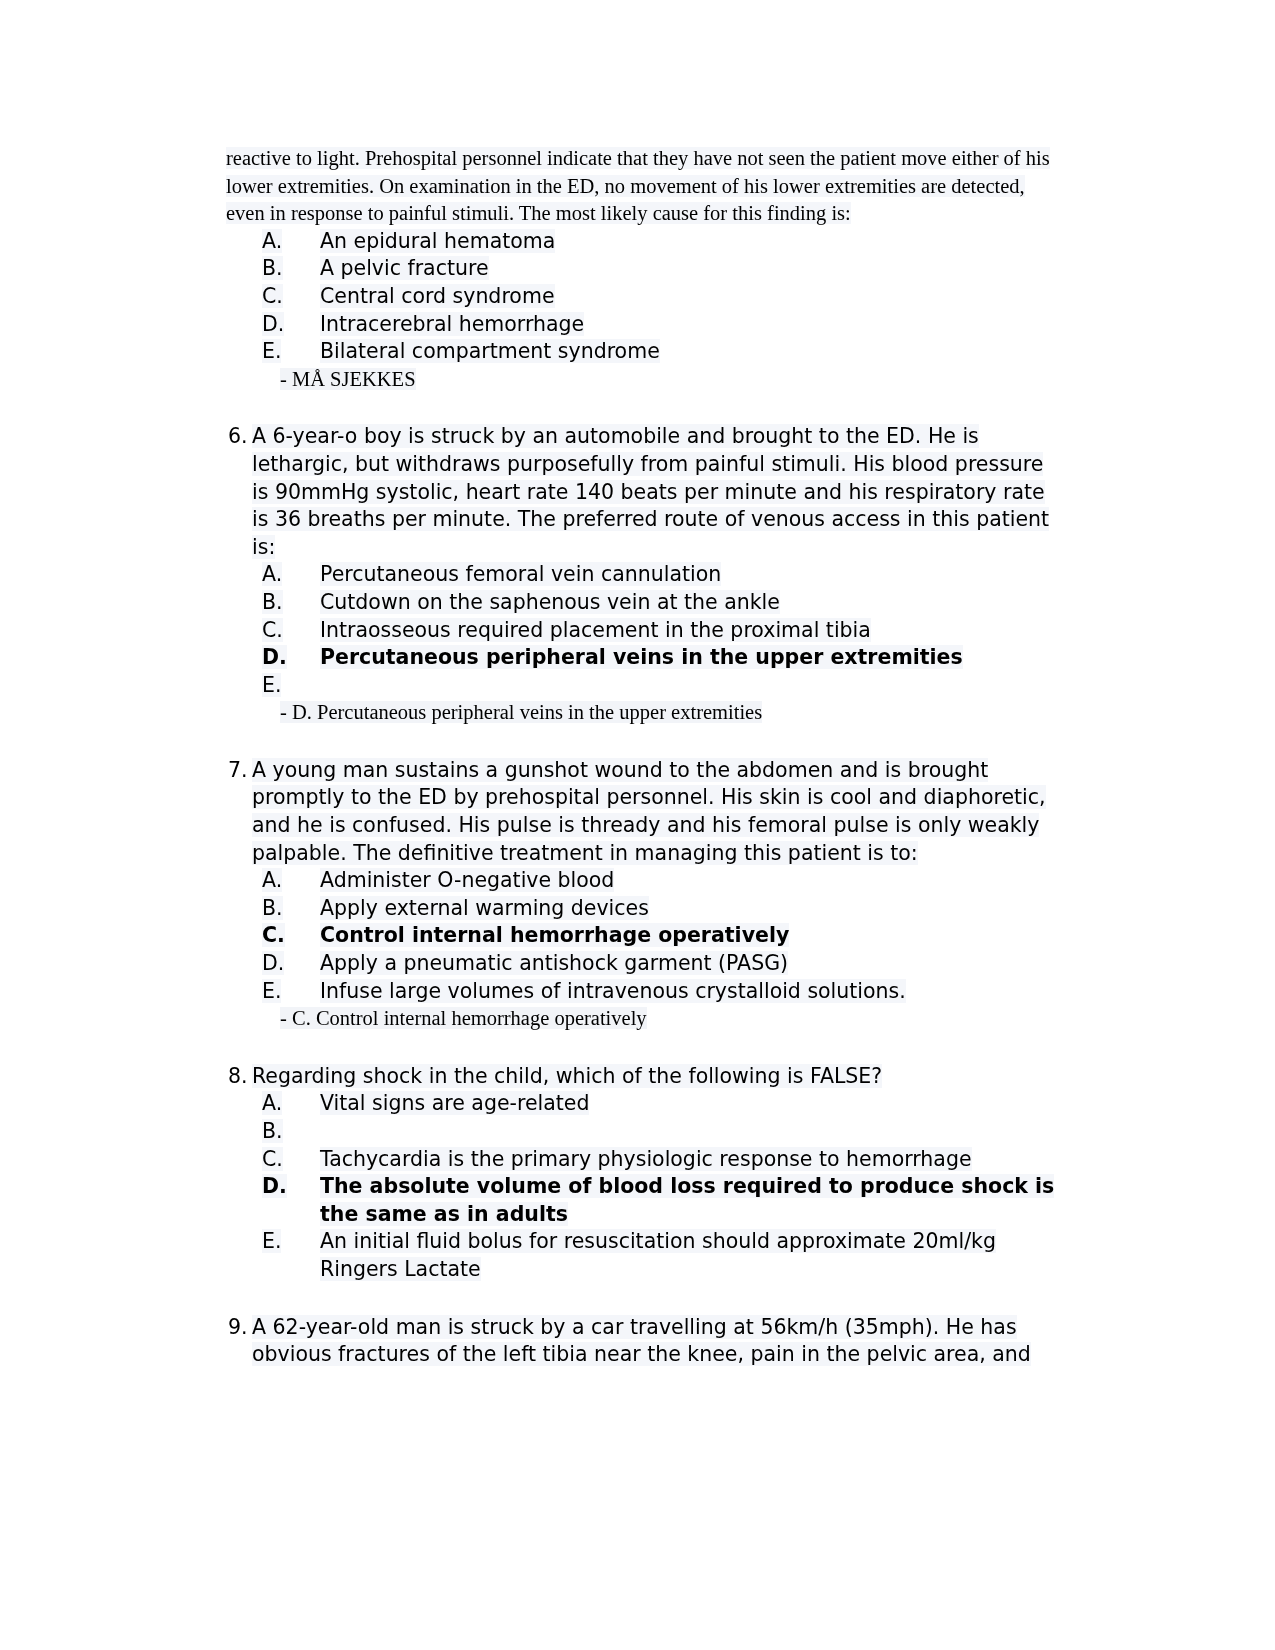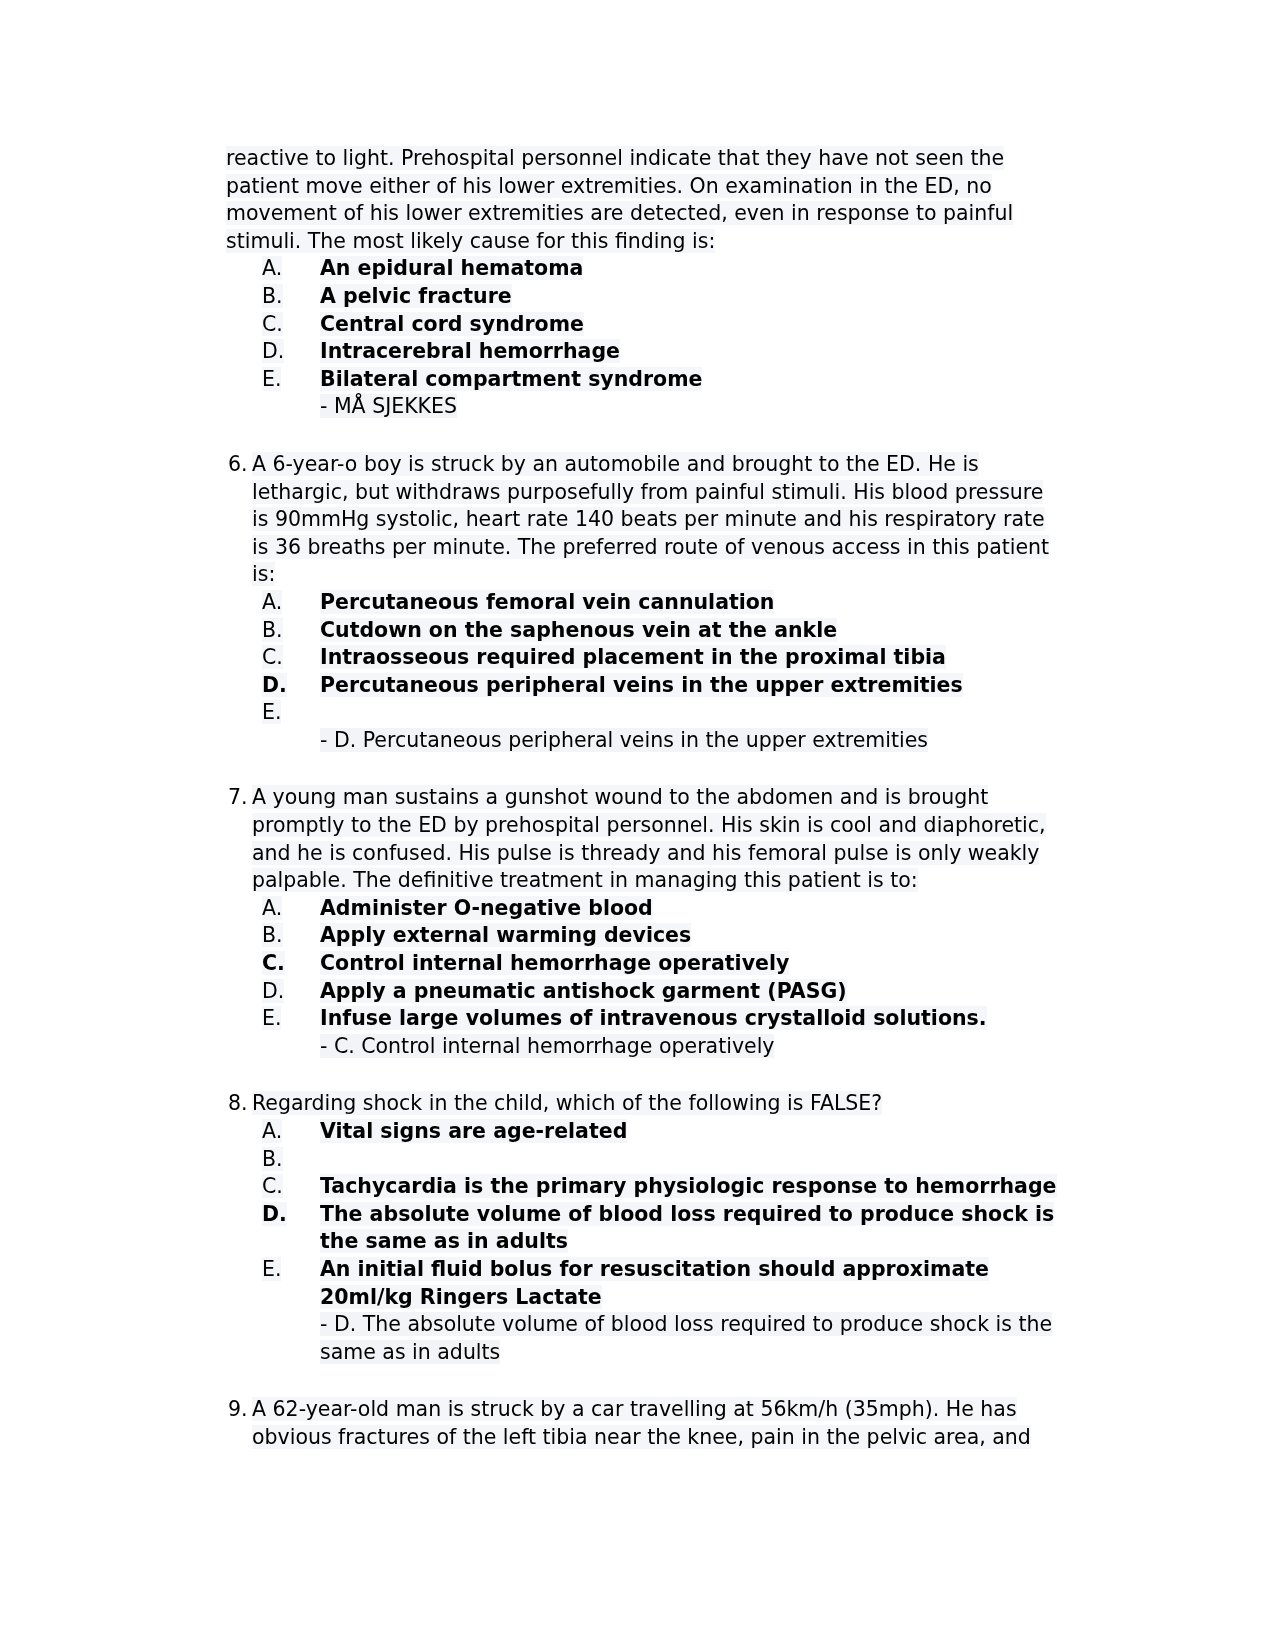--- a/index.html
+++ b/index.html
@@ -26,20 +26,21 @@
     font-size: 20.5px;
     line-height: 27.6px;
   }
 
   
   .hl { background-color: #f4f6fa; }
 
   .para {
     margin: 0;
     padding: 0;
+    font-family: Liberation Serif, serif;
   }
 
   
   .cont-para {
     margin: 0 0 0 16px;
   }
 
   
   .question {
     position: relative;
@@ -73,30 +74,29 @@
     align-items: flex-start;
   }
   .opt-letter {
     width: 110px;
     flex: 0 0 110px;
     box-sizing: border-box;
     padding-left: 52px;
   }
   .opt-text {
     flex: 1 1 auto;
-    font-weight: bold;
   }
   .opt-row.bold .opt-letter,
   .opt-row.bold .opt-text {
     font-weight: bold;
   }
 
   
   .answer {
-    margin-left: 110px;
+    margin-left: 70px;
   }
   .answer .hl { background-color: #f2f4f8; }
 </style>
 </head>
 <body>
 
 <div class="page">
   <div class="doc-body">
 
     <div class="question first">
@@ -212,21 +212,20 @@
         <li class="opt-row bold">
           <div class="opt-letter"><span class="hl">D.</span></div>
           <div class="opt-text"><span class="hl">The absolute volume of blood loss required to produce shock is the same as in adults</span></div>
         </li>
         <li class="opt-row">
           <div class="opt-letter"><span class="hl">E.</span></div>
           <div class="opt-text"><span class="hl">An initial fluid bolus for resuscitation should approximate 20ml/kg Ringers Lactate</span></div>
         </li>
       </ul>
 
-      <div class="answer para"><span class="hl">- D. The absolute volume of blood loss required to produce shock is the same as in adults</span></div>
     </div>
 
     <div class="question">
       <div class="q-row">
         <div class="q-num"><span>9.</span></div>
         <div class="q-text"><span class="hl">A 62-year-old man is struck by a car travelling at 56km/h (35mph). He has obvious fractures of the left tibia near the knee, pain in the pelvic area, and</span></div>
       </div>
     </div>
 
   </div>

